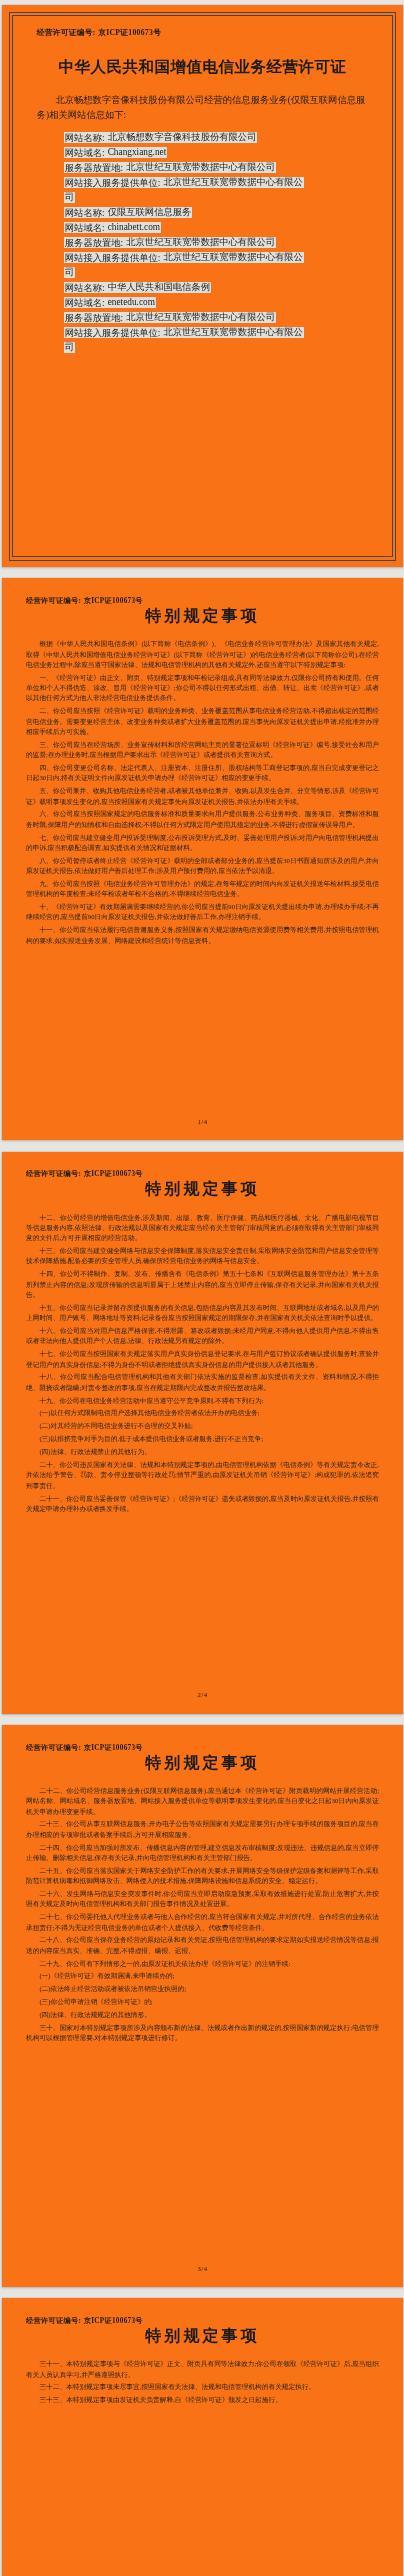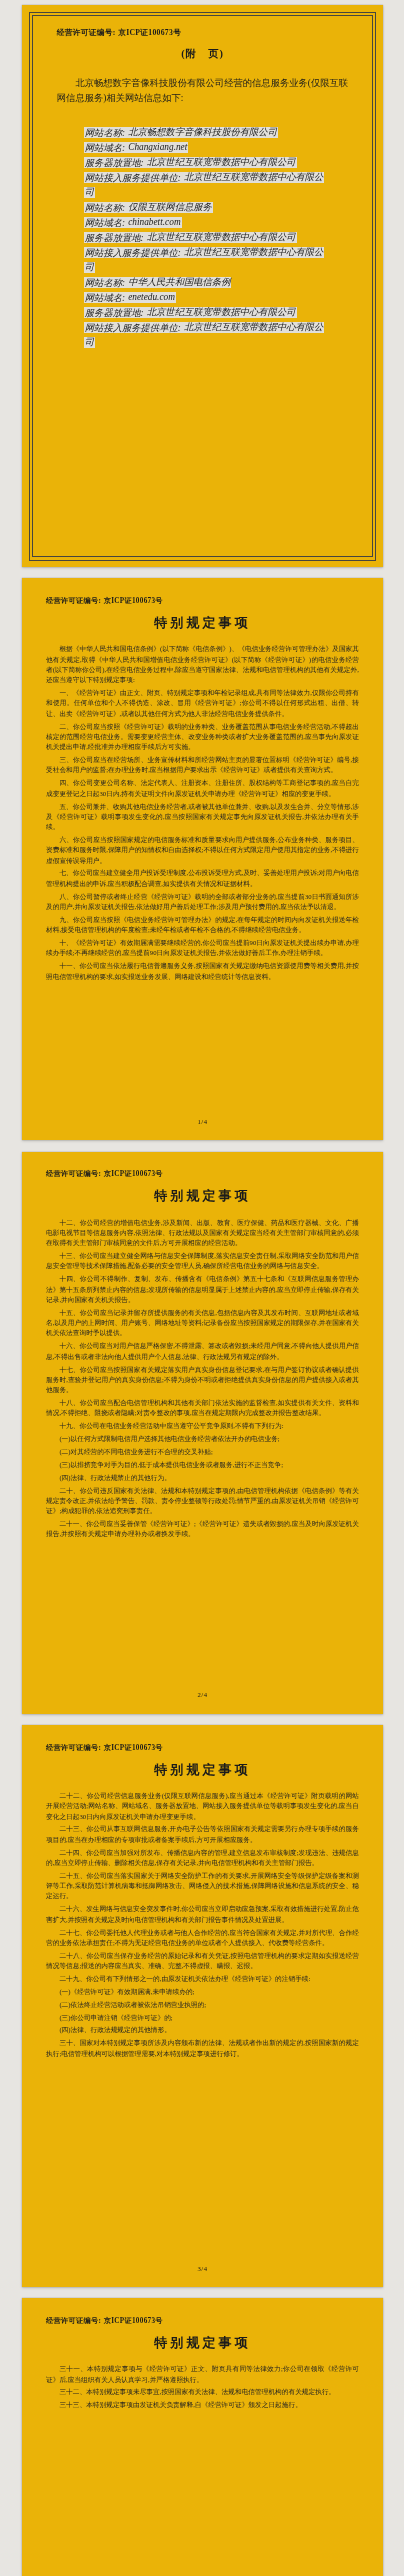--- a/index.html
+++ b/index.html
@@ -6,56 +6,56 @@
   html, body { margin: 0; padding: 0; }
   body {
     width: 405px;
     background: #e7e5e1;
     font-family: "Liberation Serif", "DejaVu Serif", serif;
     color: #1b1b1b;
   }
   .stack { padding: 5.2px 0 2.1px; }
   .page {
     position: relative;
-    width: 361px;
+    width: 401px;
     height: 562px;
     margin: 0 auto 11.3px;
-    background: #eab308;
+    background: #f97316;
     box-shadow: 0 0 1px rgba(0,0,0,.35), 0 0.5px 2.6px rgba(0,0,0,.18);
     overflow: hidden;
   }
 
   
   .frame-outer { position: absolute; inset: 6.7px; border: 0.5px solid #46453f; pointer-events: none; }
   .frame-inner { position: absolute; inset: 2.1px; border: 1px solid #46453f; }
   .cert-content { position: absolute; inset: 9.8px; padding: 13.4px 25px 0; }
   .license-no { font-size: 7.7px; font-weight: bold; letter-spacing: 0.3px; }
   .license-no .num { margin-left: 2.6px; }
   .cert-title {
     margin: 18.5px 0 0; text-align: center;
     font-size: 15.5px; font-weight: bold; letter-spacing: 0.5px;
   }
   .cert-subtitle { margin-top: 8.2px; text-align: center; font-size: 10.3px; font-weight: bold; letter-spacing: 1px; }
   .cert-intro { margin: 15.5px 0 0; font-size: 9.3px; line-height: 15px; text-indent: 2em; }
-  .entries { width: 242px; margin: 19px 0 0 27px; font-style: italic; }
+  .entries { width: 242px; margin: 7px 0 0 27px; }
   .entry { font-size: 9.3px; line-height: 15px; }
   .entry-text {
     background: #e1dfda;
     padding: 0.5px 1px;
     box-decoration-break: clone;
     -webkit-box-decoration-break: clone;
   }
   .entry-value { margin-left: 3.1px; }
 
   
   .provision { padding: 17.5px 24px 0; }
   .provision .license-no { font-size: 7.2px; }
   .prov-title {
-    margin: 8px 0 0; text-align: center;
-    font-size: 13px; font-weight: bold; letter-spacing: 3.1px;
+    margin: 0 0 0; text-align: center;
+    font-size: 16px; font-weight: bold; letter-spacing: 3.1px;
   }
   .prov-body { margin-top: 12.4px; }
   .prov-body p {
     margin: 0 0 2.6px;
     font-size: 6.7px;
     line-height: 10.3px;
     text-align: justify;
     text-indent: 2em;
     color: #222;
   }
@@ -70,21 +70,21 @@
 <div class="stack">
 
   <section class="page cert">
     <div class="frame-outer">
       <div class="frame-inner"></div>
     </div>
     <div class="cert-content">
       <div class="license-no">
         <span>经营许可证编号:</span><span class="num">京ICP证100673号</span>
       </div>
-      <div class="cert-subtitle">(附　页)</div>
+      <h1 class="cert-title">中华人民共和国增值电信业务经营许可证</h1>
       <p class="cert-intro">北京畅想数字音像科技股份有限公司经营的信息服务业务(仅限互联网信息服务)相关网站信息如下:</p>
       <div class="entries" id="entries">
           <div class="entry"><span class="entry-text"><span class="entry-label">网站名称:</span><span class="entry-value">北京畅想数字音像科技股份有限公司</span></span></div>
           <div class="entry"><span class="entry-text"><span class="entry-label">网站域名:</span><span class="entry-value">Changxiang.net</span></span></div>
           <div class="entry"><span class="entry-text"><span class="entry-label">服务器放置地:</span><span class="entry-value">北京世纪互联宽带数据中心有限公司</span></span></div>
           <div class="entry"><span class="entry-text"><span class="entry-label">网站接入服务提供单位:</span><span class="entry-value">北京世纪互联宽带数据中心有限公司</span></span></div>
           <div class="entry"><span class="entry-text"><span class="entry-label">网站名称:</span><span class="entry-value">仅限互联网信息服务</span></span></div>
           <div class="entry"><span class="entry-text"><span class="entry-label">网站域名:</span><span class="entry-value">chinabett.com</span></span></div>
           <div class="entry"><span class="entry-text"><span class="entry-label">服务器放置地:</span><span class="entry-value">北京世纪互联宽带数据中心有限公司</span></span></div>
           <div class="entry"><span class="entry-text"><span class="entry-label">网站接入服务提供单位:</span><span class="entry-value">北京世纪互联宽带数据中心有限公司</span></span></div>

